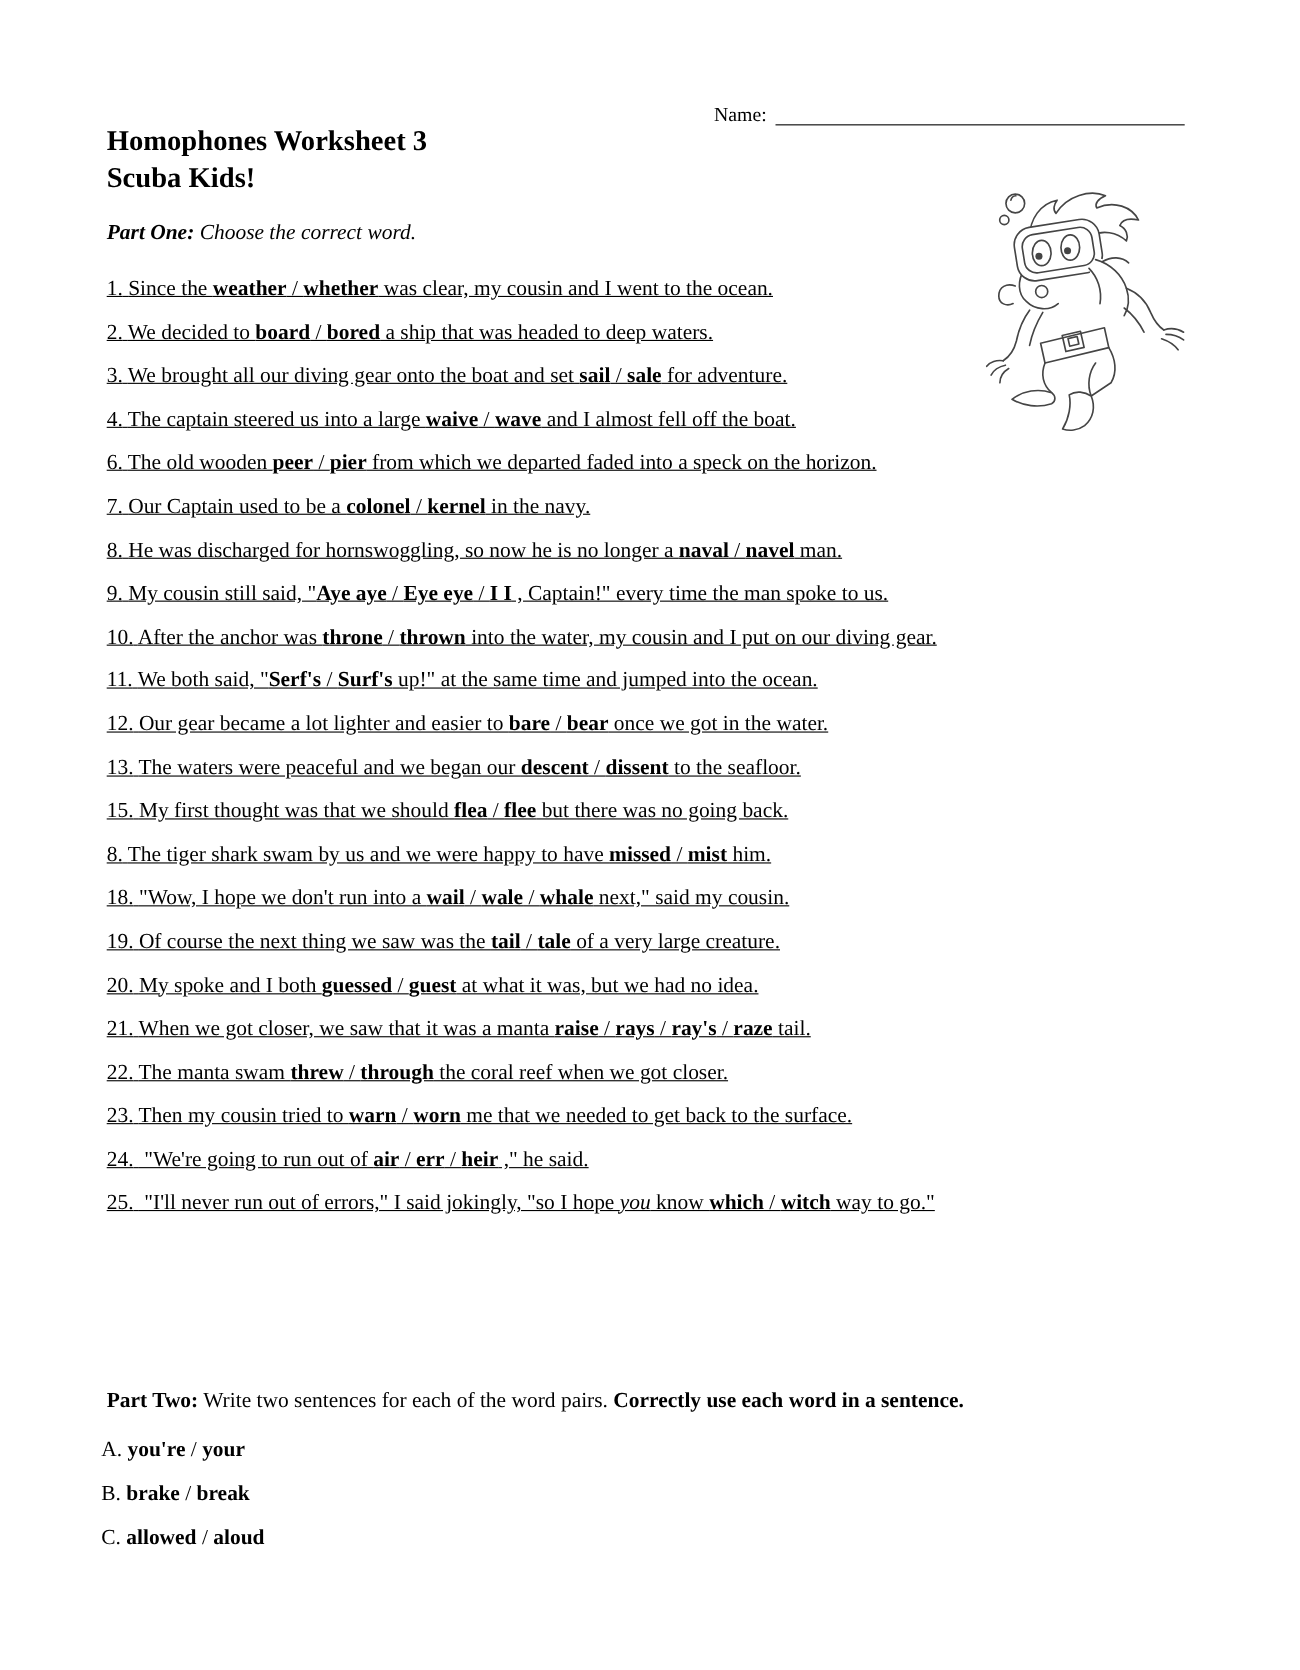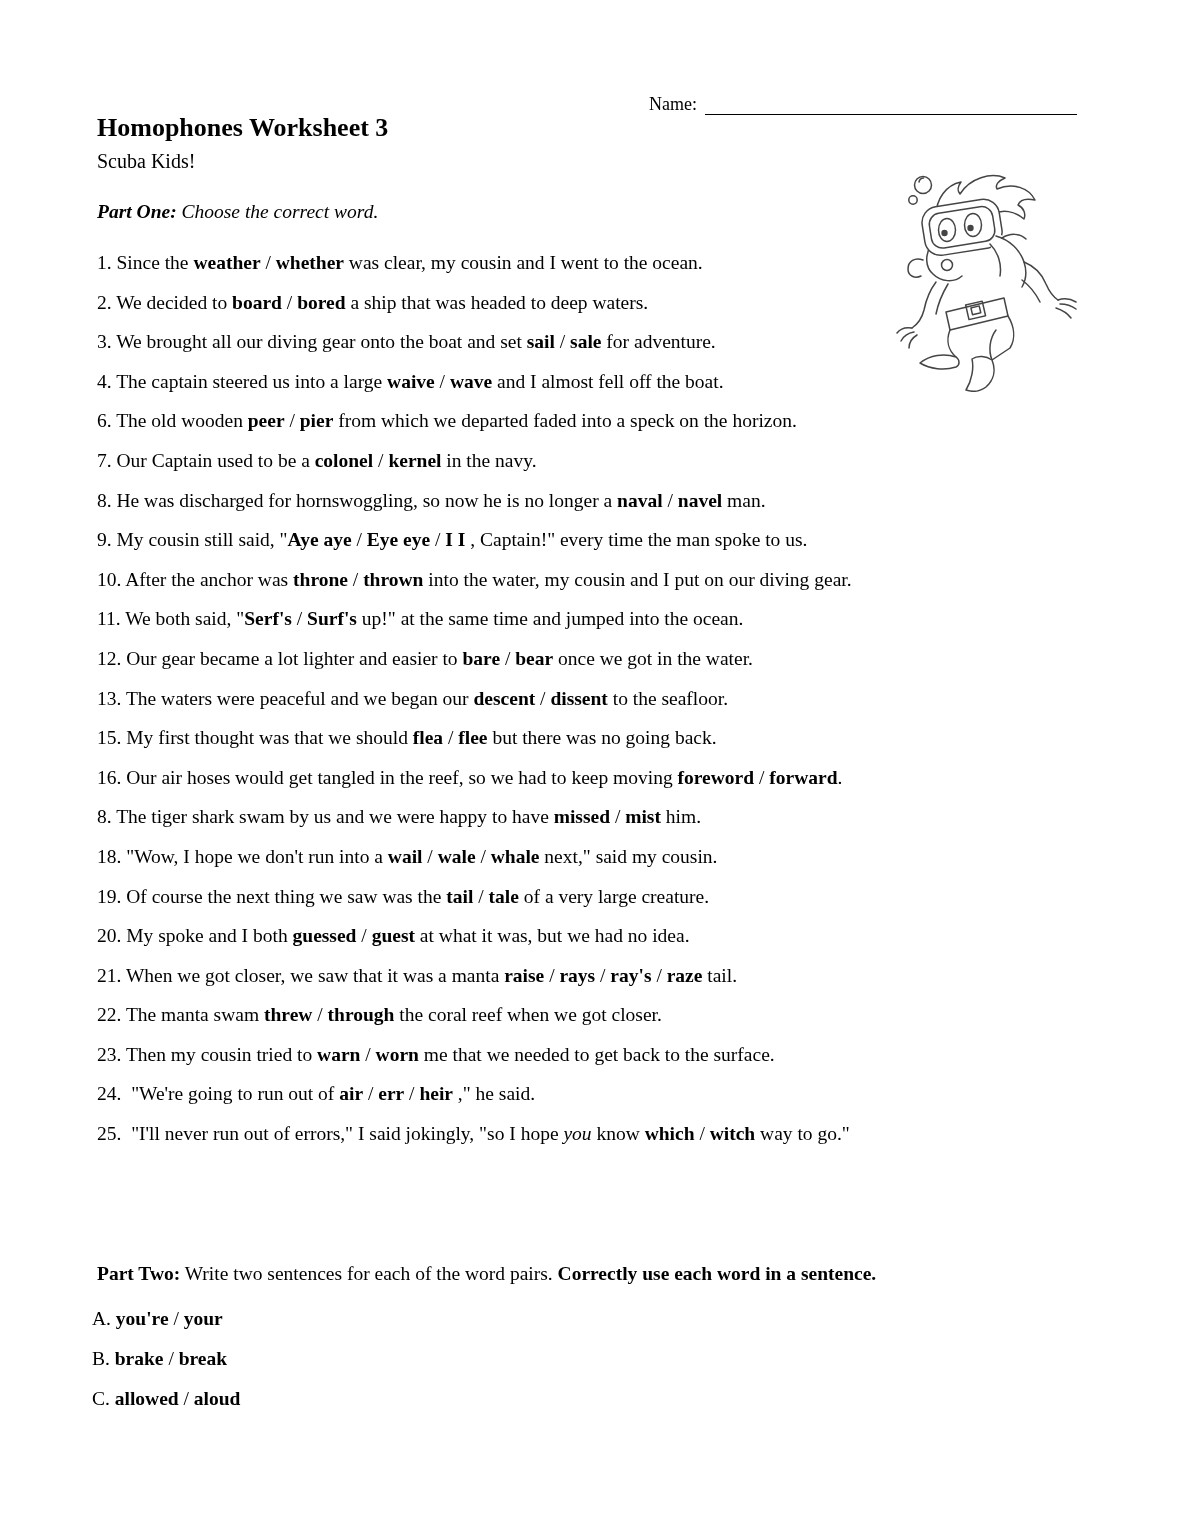--- a/index.html
+++ b/index.html
@@ -12,21 +12,21 @@
     font-family: "Liberation Serif", "DejaVu Serif", serif;
     color: #000000;
     overflow: hidden;
   }
   .name-row {
     position: absolute;
     left: 649px;
     top: 92px;
     width: 428px;
     display: flex;
-    align-items: center;
+    align-items: flex-start;
     gap: 8px;
     font-size: 18px;
     line-height: 24px;
   }
   .name-line {
     flex: 1;
     border-bottom: 1.5px solid #000;
     height: 22px;
   }
   .title {
@@ -34,33 +34,34 @@
     left: 97px;
     top: 112px;
     font-size: 26px;
     font-weight: bold;
     line-height: 31px;
   }
   .subtitle {
     position: absolute;
     left: 97px;
     top: 146px;
-    font-size: 20px;
-    font-weight: normal;
+    font-size: 26px;
+    font-weight: bold;
     line-height: 31px;
   }
   .part-heading { font-size: 19.5px; line-height: 23px; white-space: pre; }
   .part-one { position: absolute; left: 97px; top: 200px; font-style: italic; }
   .part-two { position: absolute; left: 97px; top: 1262px; }
   .questions { position: absolute; left: 97px; top: 252px; }
   .q-row {
     font-size: 19.5px;
     line-height: 22px;
     margin-bottom: 17.6px;
     white-space: pre;
+    text-decoration: underline;
   }
   .pairs { position: absolute; left: 92px; top: 1308px; }
   .pair-row {
     font-size: 19.5px;
     line-height: 22px;
     margin-bottom: 18px;
     white-space: pre;
   }
   .bold { font-weight: bold; }
   .italic { font-style: italic; }
@@ -94,21 +95,20 @@
       <div class="q-row"><span>4.</span> <span>The captain steered us into a large </span><span class="bold">waive</span><span> / </span><span class="bold">wave</span><span> and I almost fell off the boat.</span></div>
       <div class="q-row"><span>6.</span> <span>The old wooden </span><span class="bold">peer</span><span> / </span><span class="bold">pier</span><span> from which we departed faded into a speck on the horizon.</span></div>
       <div class="q-row"><span>7.</span> <span>Our Captain used to be a </span><span class="bold">colonel</span><span> / </span><span class="bold">kernel</span><span> in the navy.</span></div>
       <div class="q-row"><span>8.</span> <span>He was discharged for hornswoggling, so now he is no longer a </span><span class="bold">naval</span><span> / </span><span class="bold">navel</span><span> man.</span></div>
       <div class="q-row"><span>9.</span> <span>My cousin still said, "</span><span class="bold">Aye aye</span><span> / </span><span class="bold">Eye eye</span><span> / </span><span class="bold">I I</span><span> , Captain!" every time the man spoke to us.</span></div>
       <div class="q-row"><span>10.</span> <span>After the anchor was </span><span class="bold">throne</span><span> / </span><span class="bold">thrown</span><span> into the water, my cousin and I put on our diving gear.</span></div>
       <div class="q-row"><span>11.</span> <span>We both said, "</span><span class="bold">Serf's</span><span> / </span><span class="bold">Surf's</span><span> up!" at the same time and jumped into the ocean.</span></div>
       <div class="q-row"><span>12.</span> <span>Our gear became a lot lighter and easier to </span><span class="bold">bare</span><span> / </span><span class="bold">bear</span><span> once we got in the water.</span></div>
       <div class="q-row"><span>13.</span> <span>The waters were peaceful and we began our </span><span class="bold">descent</span><span> / </span><span class="bold">dissent</span><span> to the seafloor.</span></div>
       <div class="q-row"><span>15.</span> <span>My first thought was that we should </span><span class="bold">flea</span><span> / </span><span class="bold">flee</span><span> but there was no going back.</span></div>
-      <div class="q-row"><span>16.</span> <span>Our air hoses would get tangled in the reef, so we had to keep moving </span><span class="bold">foreword</span><span> / </span><span class="bold">forward</span><span>.</span></div>
       <div class="q-row"><span>8.</span> <span>The tiger shark swam by us and we were happy to have </span><span class="bold">missed</span><span> / </span><span class="bold">mist</span><span> him.</span></div>
       <div class="q-row"><span>18.</span> <span>"Wow, I hope we don't run into a </span><span class="bold">wail</span><span> / </span><span class="bold">wale</span><span> / </span><span class="bold">whale</span><span> next," said my cousin.</span></div>
       <div class="q-row"><span>19.</span> <span>Of course the next thing we saw was the </span><span class="bold">tail</span><span> / </span><span class="bold">tale</span><span> of a very large creature.</span></div>
       <div class="q-row"><span>20.</span> <span>My spoke and I both </span><span class="bold">guessed</span><span> / </span><span class="bold">guest</span><span> at what it was, but we had no idea.</span></div>
       <div class="q-row"><span>21.</span> <span>When we got closer, we saw that it was a manta </span><span class="bold">raise</span><span> / </span><span class="bold">rays</span><span> / </span><span class="bold">ray's</span><span> / </span><span class="bold">raze</span><span> tail.</span></div>
       <div class="q-row"><span>22.</span> <span>The manta swam </span><span class="bold">threw</span><span> / </span><span class="bold">through</span><span> the coral reef when we got closer.</span></div>
       <div class="q-row"><span>23.</span> <span>Then my cousin tried to </span><span class="bold">warn</span><span> / </span><span class="bold">worn</span><span> me that we needed to get back to the surface.</span></div>
       <div class="q-row"><span>24.</span> <span> "We're going to run out of </span><span class="bold">air</span><span> / </span><span class="bold">err</span><span> / </span><span class="bold">heir</span><span> ," he said.</span></div>
       <div class="q-row"><span>25.</span> <span> "I'll never run out of errors," I said jokingly, "so I hope </span><span class="italic">you</span><span> know </span><span class="bold">which</span><span> / </span><span class="bold">witch</span><span> way to go."</span></div>
     </div>

